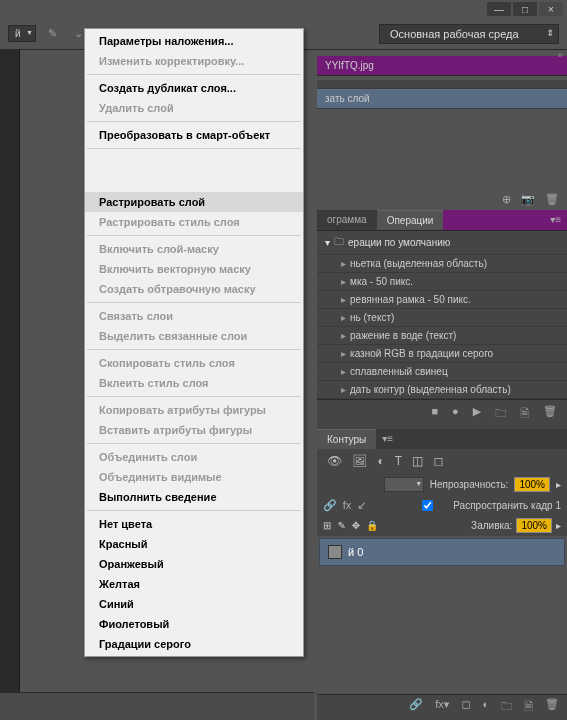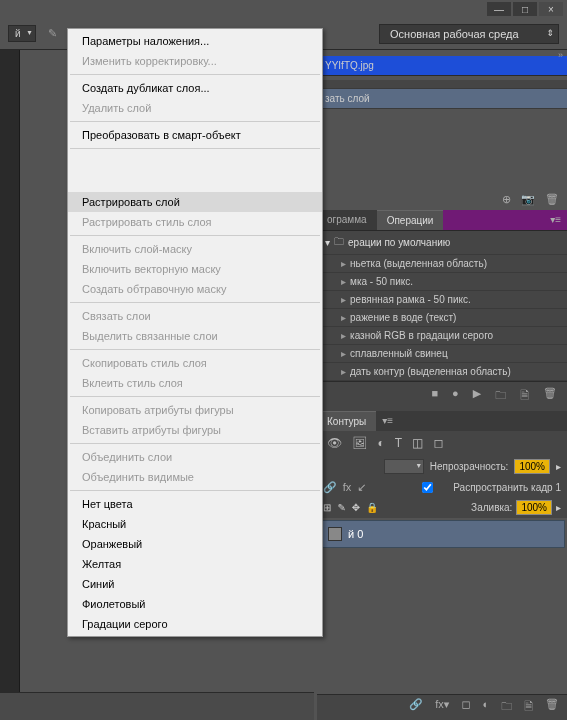--- a/index.html
+++ b/index.html
@@ -12,30 +12,30 @@
   .toolbar { height: 32px; background: #535353; border-bottom: 1px solid #282828; display: flex; align-items: center; padding: 0 8px; justify-content: space-between; }
   .toolbar-left { display: flex; align-items: center; gap: 8px; }
   .tb-dd { background: #3a3a3a; border: 1px solid #2a2a2a; padding: 2px 14px 2px 6px; color: #ccc; font-size: 10px; position: relative; }
   .tb-dd::after { content: "▾"; position: absolute; right: 3px; top: 2px; font-size: 8px; }
   .tb-ico { width: 18px; height: 18px; display: flex; align-items: center; justify-content: center; color: #999; }
   .workspace-dd { background: #3a3a3a; border: 1px solid #2a2a2a; padding: 3px 18px 3px 10px; color: #ddd; font-size: 11px; position: relative; min-width: 180px; }
   .workspace-dd::after { content: "⇕"; position: absolute; right: 4px; top: 3px; font-size: 9px; }
 
   .canvas-area { position: absolute; left: 0; top: 50px; width: 20px; bottom: 0; background: #2a2a2a; border-right: 1px solid #1a1a1a; }
 
-  .context-menu { position: absolute; left: 67px; top: 28px; width: 256px; background: #f0f0f0; border: 1px solid #999; box-shadow: 2px 2px 4px rgba(0,0,0,0.4); z-index: 100; font-size: 11px; color: #000; padding: 2px 0; }
+  .context-menu { position: absolute; left: 84px; top: 28px; width: 220px; background: #f0f0f0; border: 1px solid #999; box-shadow: 2px 2px 4px rgba(0,0,0,0.4); z-index: 100; font-size: 11px; color: #000; padding: 2px 0; font-weight: bold; }
   .cm-item { padding: 4px 14px; cursor: default; }
   .cm-item.disabled { color: #999; }
   .cm-item.hover { background: #d8d8d8; margin-top: 43px; }
   .cm-sep { height: 1px; background: #ccc; margin: 3px 2px; }
 
   .right-col { position: absolute; right: 0; top: 56px; width: 250px; bottom: 0; background: #535353; }
   .right-col .expand { position:absolute; right:4px; top:-6px; font-size:9px; color:#999;}
   
-  .doc-header { background: #1d4ed8; padding: 4px 8px; color: #ccc; font-size: 10px; border-bottom: 1px solid #2a2a2a;}
+  .doc-header { background: #701a75; padding: 4px 8px; color: #ccc; font-size: 10px; border-bottom: 1px solid #2a2a2a;}
   .inner-panel { background: #454545; margin-top: 4px; }
   .ip-row { padding: 4px 8px; border-bottom: 1px solid #3a3a3a; color: #ccc; font-size: 10px; }
   .ip-row.sel { background: #5a6b84; }
 
   .mini-toolbar { display: flex; justify-content: flex-end; gap: 10px; padding: 4px 8px; background: #535353; color: #aaa; font-size: 11px; }
   .mini-toolbar span { cursor: pointer; }
 
   .tab-bar { display: flex; background: #701a75; border-bottom: 1px solid #282828; font-size: 10px; }
   .tab { padding: 4px 10px; color: #aaa; background: #3a3a3a; }
   .tab.active { background: #535353; color: #ddd; border-top: 1px solid #666;}
@@ -114,20 +114,21 @@
     <div class="cm-item disabled">Выделить связанные слои</div>
     <div class="cm-sep"></div>
     <div class="cm-item disabled">Скопировать стиль слоя</div>
     <div class="cm-item disabled">Вклеить стиль слоя</div>
     <div class="cm-sep"></div>
     <div class="cm-item disabled">Копировать атрибуты фигуры</div>
     <div class="cm-item disabled">Вставить атрибуты фигуры</div>
     <div class="cm-sep"></div>
     <div class="cm-item disabled">Объединить слои</div>
     <div class="cm-item disabled">Объединить видимые</div>
+    <div class="cm-item">Выполнить сведение</div>
     <div class="cm-sep"></div>
     <div class="cm-item">Нет цвета</div>
     <div class="cm-item">Красный</div>
     <div class="cm-item">Оранжевый</div>
     <div class="cm-item">Желтая</div>
     <div class="cm-item">Синий</div>
     <div class="cm-item">Фиолетовый</div>
     <div class="cm-item">Градации серого</div>
   </div>
 
@@ -158,20 +159,21 @@
 
   <div class="ops-list" id="ops-list">
     <div class="ops-folder">
       <span>▾</span>
       <span>🗀</span>
       <span>ерации по умолчанию</span>
     </div>
   <div class="ops-row"><span style="margin-right:4px;color:#999;">▸</span>ньетка (выделенная область)</div>
       <div class="ops-row"><span style="margin-right:4px;color:#999;">▸</span>мка - 50 пикс.</div>
       <div class="ops-row"><span style="margin-right:4px;color:#999;">▸</span>ревянная рамка - 50 пикс.</div>
+      <div class="ops-row"><span style="margin-right:4px;color:#999;">▸</span>нь (текст)</div>
       <div class="ops-row"><span style="margin-right:4px;color:#999;">▸</span>ражение в воде (текст)</div>
       <div class="ops-row"><span style="margin-right:4px;color:#999;">▸</span>казной RGB в градации серого</div>
       <div class="ops-row"><span style="margin-right:4px;color:#999;">▸</span>сплавленный свинец</div>
       <div class="ops-row"><span style="margin-right:4px;color:#999;">▸</span>дать контур (выделенная область)</div>
     </div>
 
   <div class="playbar">
     <span>■</span>
     <span>●</span>
     <span>▶</span>

